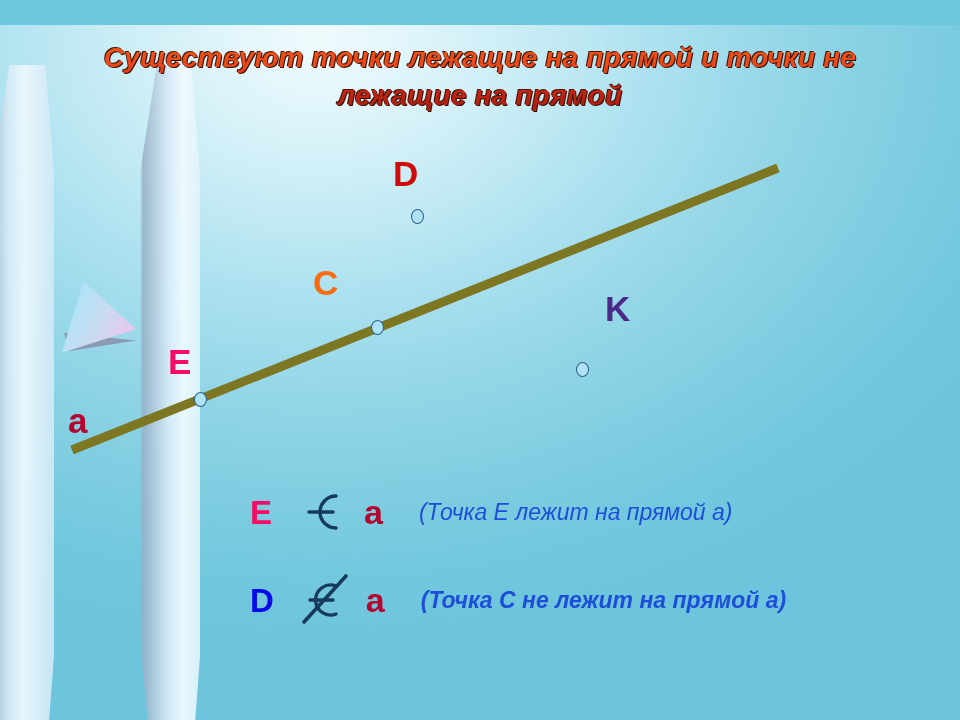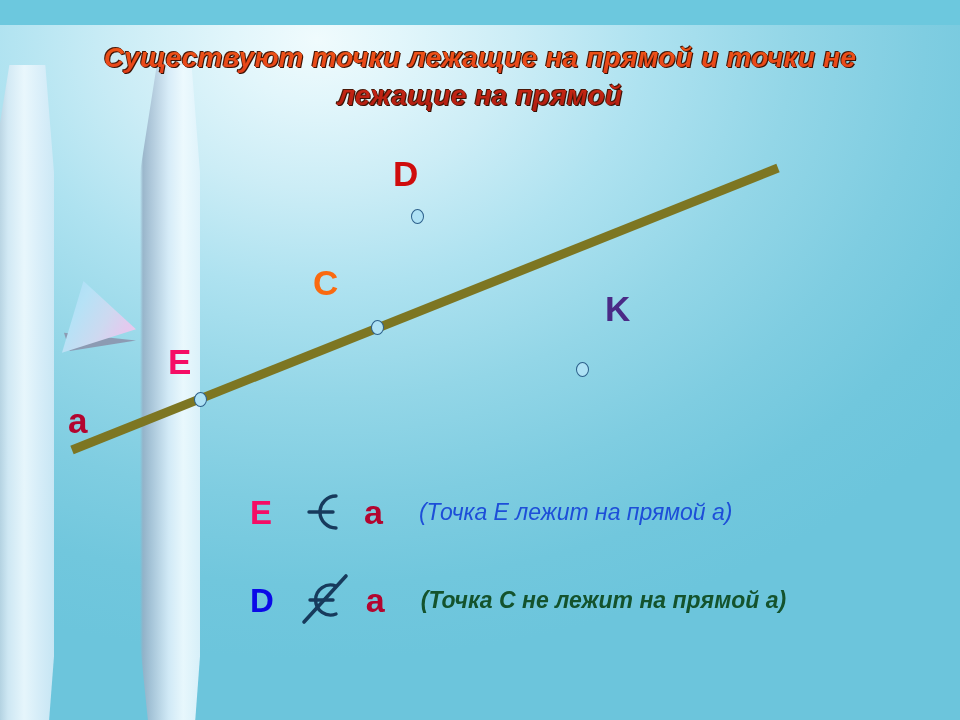--- a/index.html
+++ b/index.html
@@ -171,21 +171,21 @@
 
   .s-line { font-size: 34px; font-weight: bold; color: #b3052f; line-height: 1; }
 
   .s-note {
     margin-left: 36px;
     font-size: 23px;
     font-style: italic;
     color: #1d4ed8;
     line-height: 1;
   }
-  .s-note.bold { font-weight: bold; color: #14532d; }
+  .s-note.bold { font-weight: bold; color: #1d4ed8; }
 </style>
 </head>
 <body>
 
 <div id="slide">
 
   <div class="bg-base"></div>
 
   <div class="pillar pillar-left">
     <div class="body"></div>

